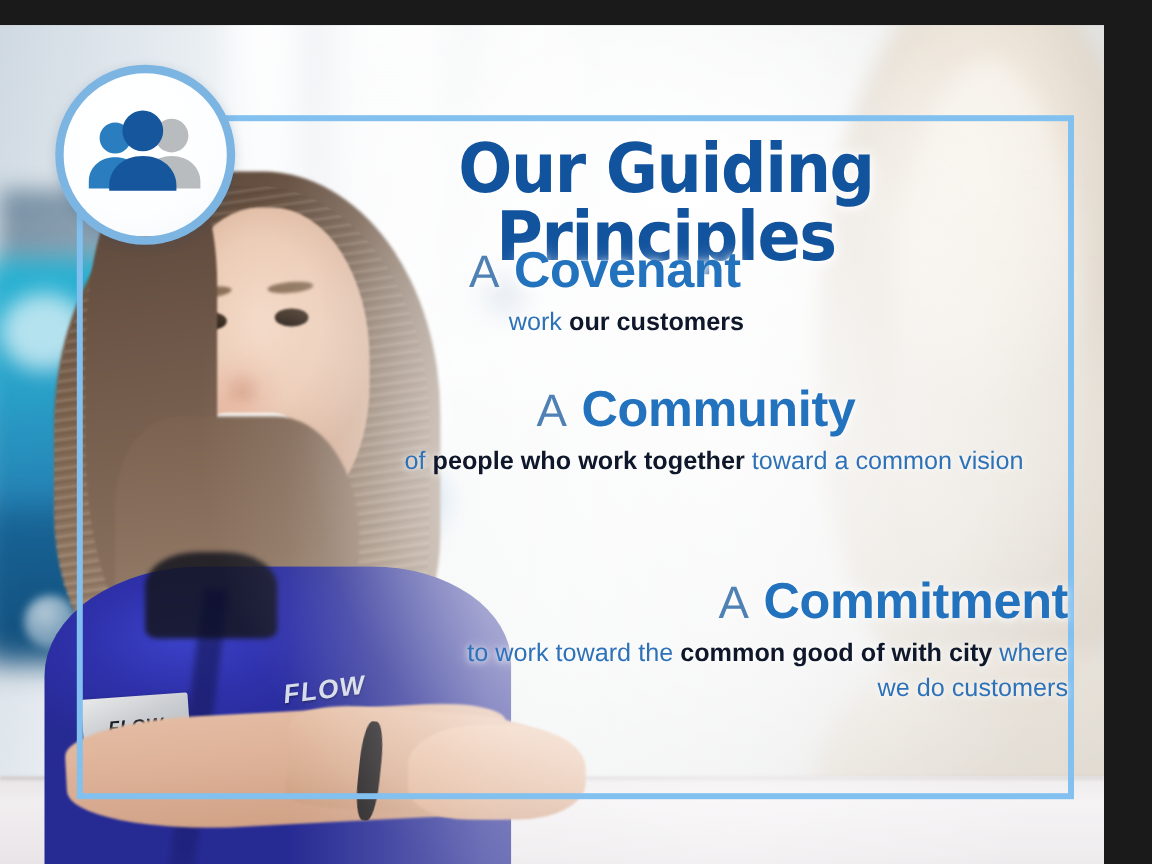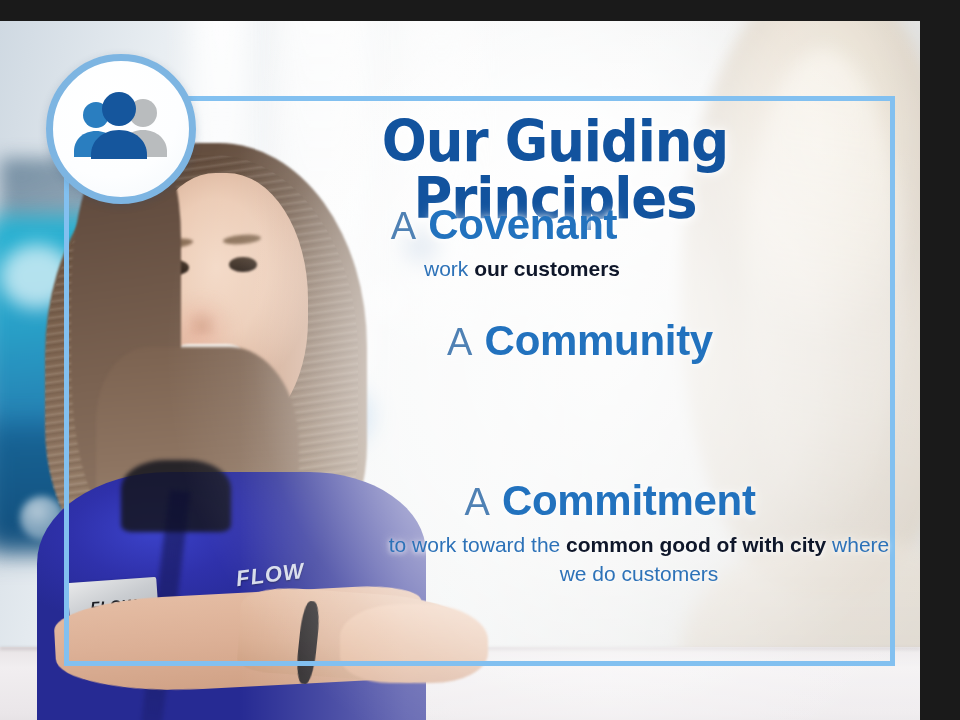--- a/index.html
+++ b/index.html
@@ -483,21 +483,21 @@
     line-height: 1.42;
     color: #2d72b8;
     margin-top: 6px;
     text-shadow: 0 1px 5px rgba(255,255,255,.92), 0 0 12px rgba(255,255,255,.7);
   }
   .p-sub b { font-weight: bold; color: #0f172a; }
 
   
   .principle.covenant   { left: 224px; top: 182px; width: 560px; }
   .principle.community  { left: 300px; top: 298px; width: 560px; }
-  .principle.commitment { left: 330px; top: 458px; width: 560px; }
+  .principle.commitment { left: 330px; top: 458px; width: 560px; text-align: right; }
 
   .principle.covenant .p-sub   { padding-left: 36px; }
   .principle.community .p-sub  { padding-left: 30px; }
   .principle.commitment .p-sub { padding-left: 58px; }
 </style>
 </head>
 <body>
 
 <div id="poster">
 
@@ -585,20 +585,23 @@
       <div class="p-sub">
         <span>work </span><b>our customers</b>
       </div>
     </div>
 
     <div class="principle community">
       <div class="p-head">
         <span class="article">A</span>
         <span class="kw">Community</span>
       </div>
+      <div class="p-sub">
+        <span>of </span><b>people who work together</b><span> toward a common vision</span>
+      </div>
     </div>
 
     <div class="principle commitment">
       <div class="p-head">
         <span class="article">A</span>
         <span class="kw">Commitment</span>
       </div>
       <div class="p-sub">
         <span>to work toward the </span><b>common good of with city</b><span> where we do customers</span>
       </div>

